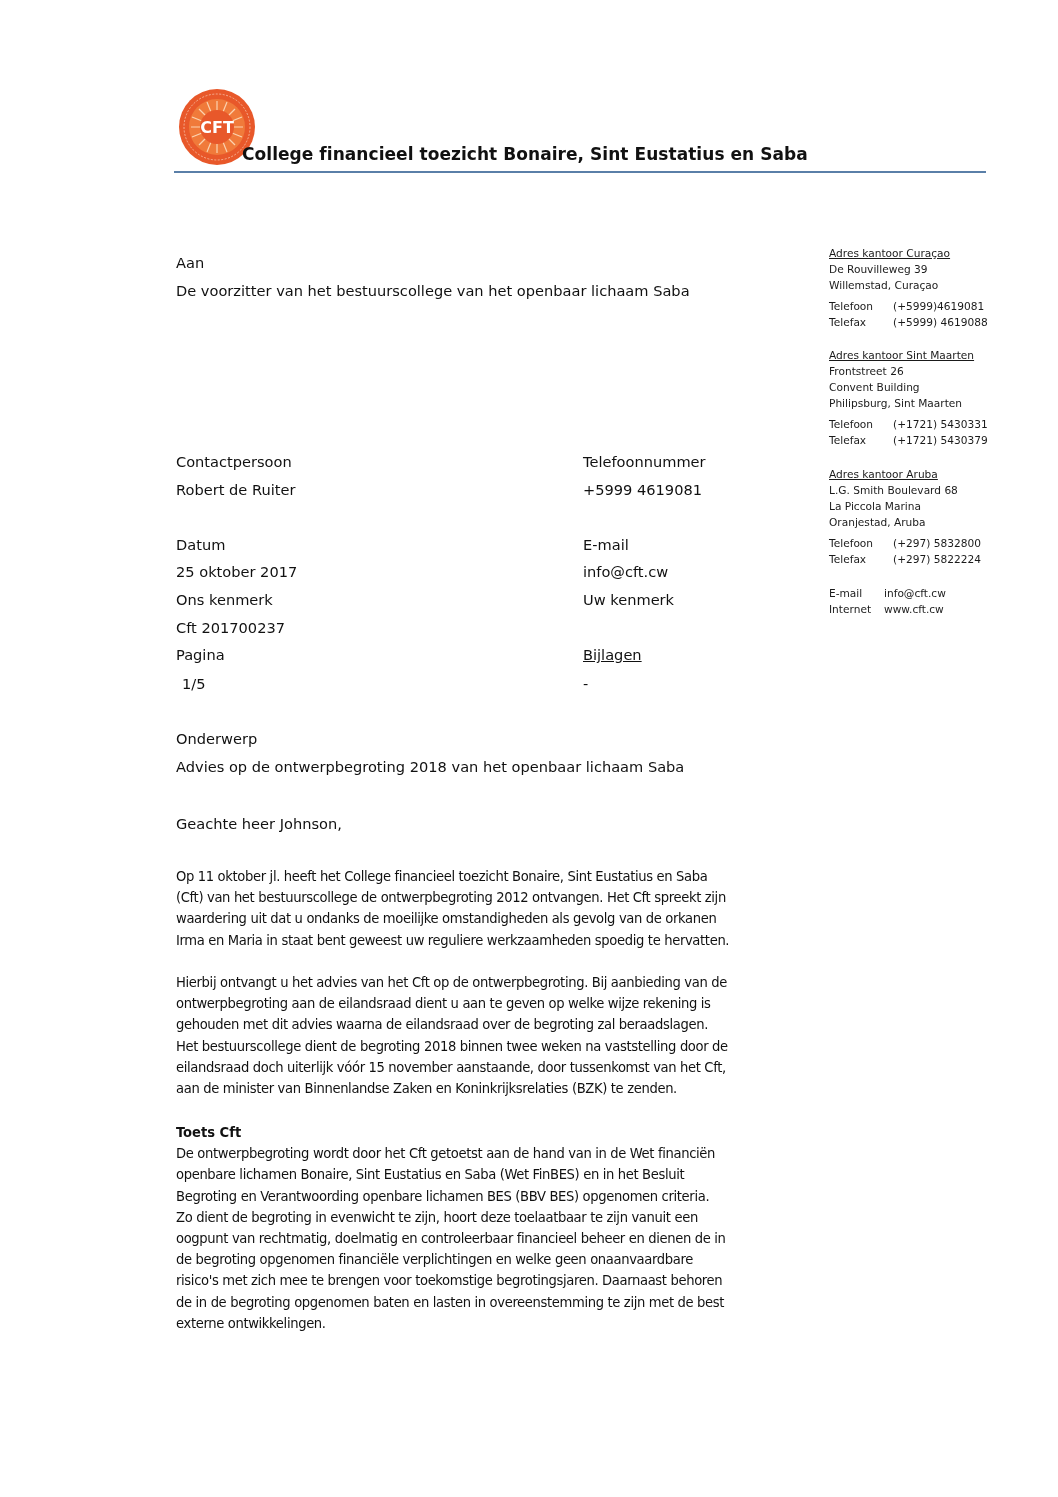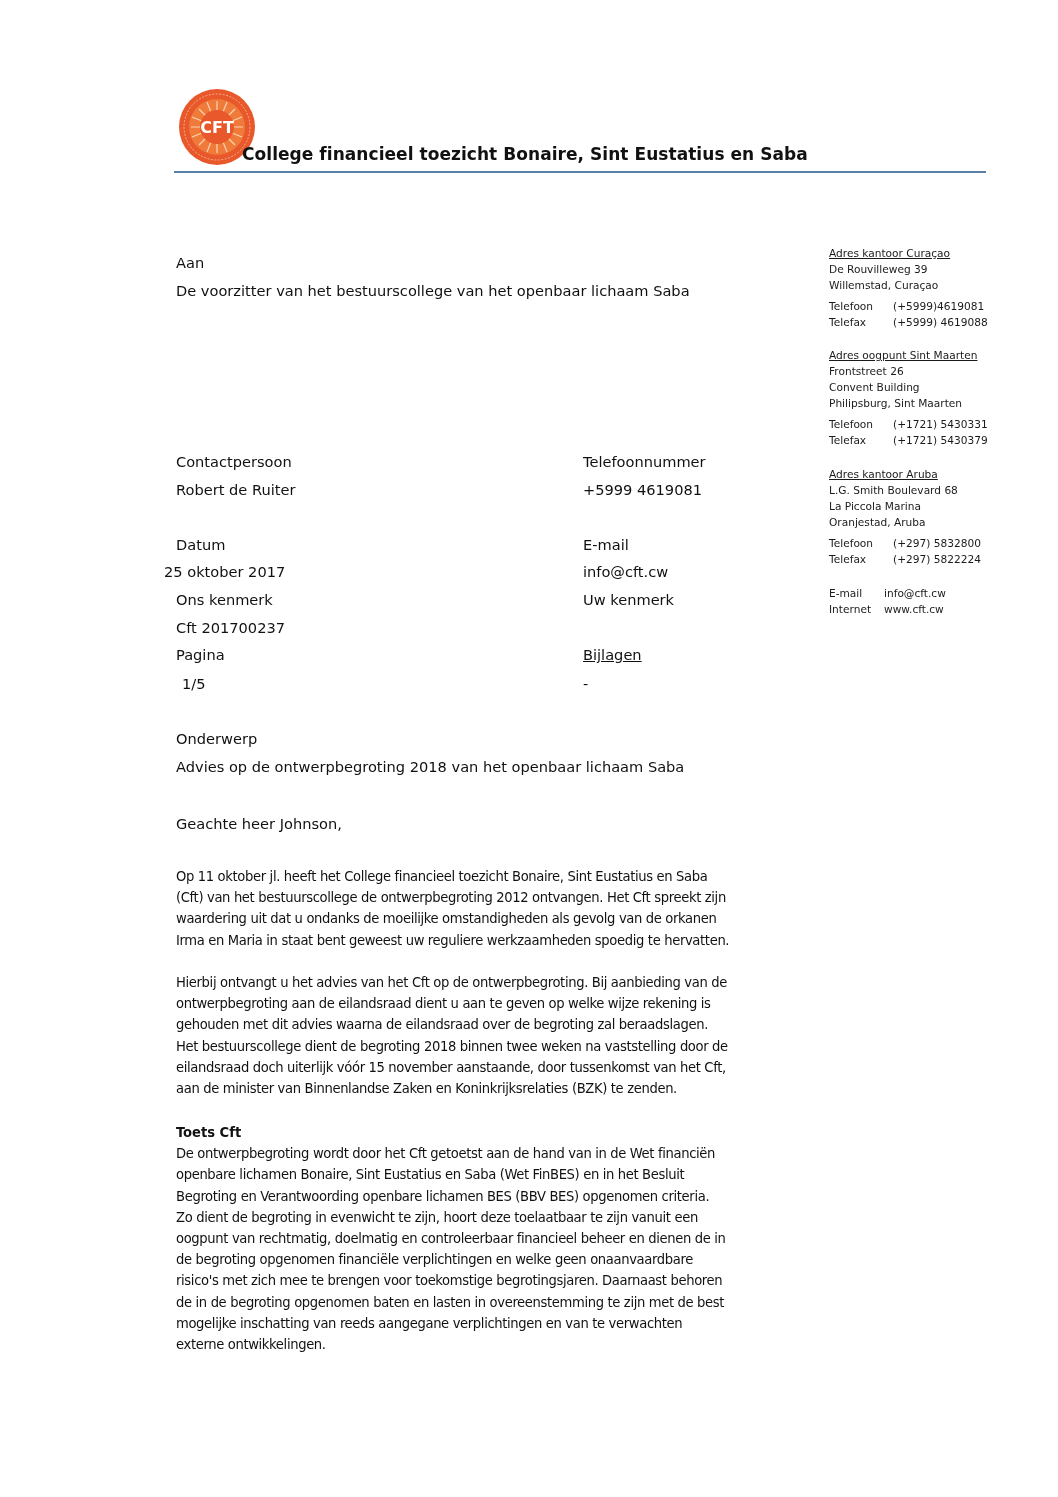--- a/index.html
+++ b/index.html
@@ -78,21 +78,21 @@
 
 <div class="abs txt" style="left:176px; top:253px;">Aan</div>
 <div class="abs txt" style="left:176px; top:281px;">De voorzitter van het bestuurscollege van het openbaar lichaam Saba</div>
 
 <div class="abs txt" style="left:176px; top:452px;">Contactpersoon</div>
 <div class="abs txt" style="left:176px; top:480px;">Robert de Ruiter</div>
 <div class="abs txt" style="left:583px; top:452px;">Telefoonnummer</div>
 <div class="abs txt" style="left:583px; top:480px;">+5999 4619081</div>
 
 <div class="abs txt" style="left:176px; top:535px;">Datum</div>
-<div class="abs txt" style="left:164px; top:562px;">25 oktober 2017</div>
+<div class="abs txt" style="left:176px; top:562px;">25 oktober 2017</div>
 <div class="abs txt" style="left:583px; top:535px;">E-mail</div>
 <div class="abs txt" style="left:583px; top:562px;">info@cft.cw</div>
 
 <div class="abs txt" style="left:176px; top:590px;">Ons kenmerk</div>
 <div class="abs txt" style="left:176px; top:618px;">Cft 201700237</div>
 <div class="abs txt" style="left:583px; top:590px;">Uw kenmerk</div>
 <div class="abs txt" style="left:583px; top:618px;"></div>
 
 <div class="abs txt" style="left:176px; top:645px;">Pagina</div>
 <div class="abs txt" style="left:182px; top:674px;">1/5</div>
@@ -123,42 +123,41 @@
 <div class="abs para" style="top:1121px;">
   <span class="section-heading">Toets Cft</span>
   <span class="line">De ontwerpbegroting wordt door het Cft getoetst aan de hand van in de Wet financiën</span>
   <span class="line">openbare lichamen Bonaire, Sint Eustatius en Saba (Wet FinBES) en in het Besluit</span>
   <span class="line">Begroting en Verantwoording openbare lichamen BES (BBV BES) opgenomen criteria.</span>
   <span class="line">Zo dient de begroting in evenwicht te zijn, hoort deze toelaatbaar te zijn vanuit een</span>
   <span class="line">oogpunt van rechtmatig, doelmatig en controleerbaar financieel beheer en dienen de in</span>
   <span class="line">de begroting opgenomen financiële verplichtingen en welke geen onaanvaardbare</span>
   <span class="line">risico's met zich mee te brengen voor toekomstige begrotingsjaren. Daarnaast behoren</span>
   <span class="line">de in de begroting opgenomen baten en lasten in overeenstemming te zijn met de best</span>
-  <span class="line">mogelijke inschatting van reeds aangegane verplichtingen en van te verwachten</span>
   <span class="line">externe ontwikkelingen.</span>
 </div>
 
 <div class="abs sidebar">
 
   <div class="office" style="top:0px;">
     <div class="office-title">Adres kantoor Curaçao</div>
     <div>De Rouvilleweg 39</div>
     <div>Willemstad, Curaçao</div>
     <div class="kv-row" style="margin-top:5px;">
       <span class="kv-label">Telefoon</span>
       <span>(+5999)4619081</span>
     </div>
     <div class="kv-row">
       <span class="kv-label">Telefax</span>
       <span>(+5999) 4619088</span>
     </div>
   </div>
 
   <div class="office" style="top:102px;">
-    <div class="office-title">Adres oogpunt Sint Maarten</div>
+    <div class="office-title">Adres kantoor Sint Maarten</div>
     <div>Frontstreet 26</div>
     <div>Convent Building</div>
     <div>Philipsburg, Sint Maarten</div>
     <div class="kv-row" style="margin-top:5px;">
       <span class="kv-label">Telefoon</span>
       <span>(+1721) 5430331</span>
     </div>
     <div class="kv-row">
       <span class="kv-label">Telefax</span>
       <span>(+1721) 5430379</span>

